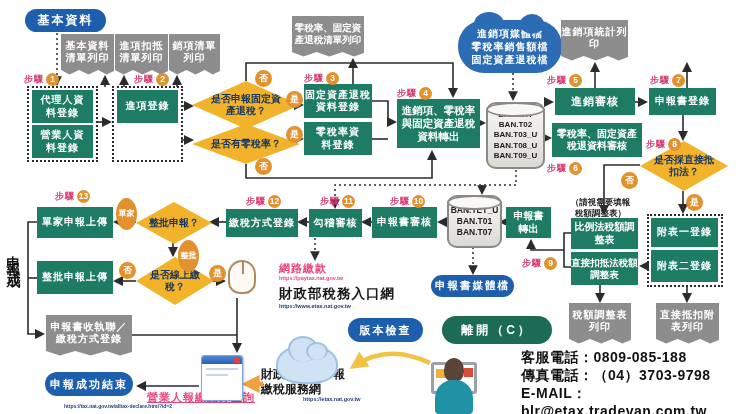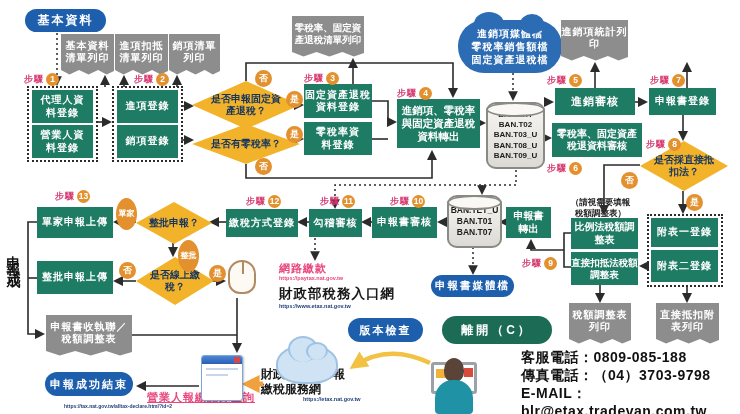--- a/index.html
+++ b/index.html
@@ -167,23 +167,20 @@
   <div class="node gb" style="left:32px;top:90px;width:61px;height:33px">
       <span style="width:46px">代理人資料登錄</span>
     </div>
   <div class="node gb" style="left:32px;top:125px;width:61px;height:33px">
       <span style="width:46px">營業人資料登錄</span>
     </div>
   <div class="abs wrap" style="left:112px;top:86px;width:71px;height:76px"></div>
   <div class="node gb" style="left:117px;top:90px;width:61px;height:33px">
       <span>進項登錄</span>
     </div>
-  <div class="node gb" style="left:117px;top:125px;width:61px;height:33px">
-      <span>銷項登錄</span>
-    </div>
 
   <div class="node dm" style="left:192px;top:81px;width:108px;height:48px">
       <span>是否申報固定資產退稅？</span>
     </div>
   <div class="node dm" style="left:192px;top:124px;width:108px;height:40px">
       <span style="width:90%">是否有零稅率？</span>
     </div>
 
   <div class="node gb" style="left:304px;top:84px;width:68px;height:34px">
       <span>固定資產退稅資料登錄</span>
@@ -259,21 +256,21 @@
       <span>單家申報上傳</span>
     </div>
   <div class="node dm" style="left:136px;top:257px;width:78px;height:48px">
       <span>是否線上繳稅？</span>
     </div>
   <div class="node gb" style="left:37px;top:261px;width:76px;height:33px">
       <span>整批申報上傳</span>
     </div>
   <div class="abs vlabel" style="left:5px;top:245px">申報完成</div>
   <div class="node gp" style="left:46px;top:315px;width:86px;height:41px">
-      <span style="width:80px">申報書收執聯／稅額調整表</span>
+      <span style="width:80px">申報書收執聯／繳稅方式登錄</span>
     </div>
   <div class="node bp" style="left:45px;top:372px;width:88px;height:24px">
       <span>申報成功結束</span>
     </div>
 
   <div class="node gp" style="left:569px;top:303px;width:62px;height:41px">
       <span>稅額調整表列印</span>
     </div>
   <div class="node gp" style="left:656px;top:303px;width:63px;height:41px">
       <span>直接抵扣附表列印</span>

